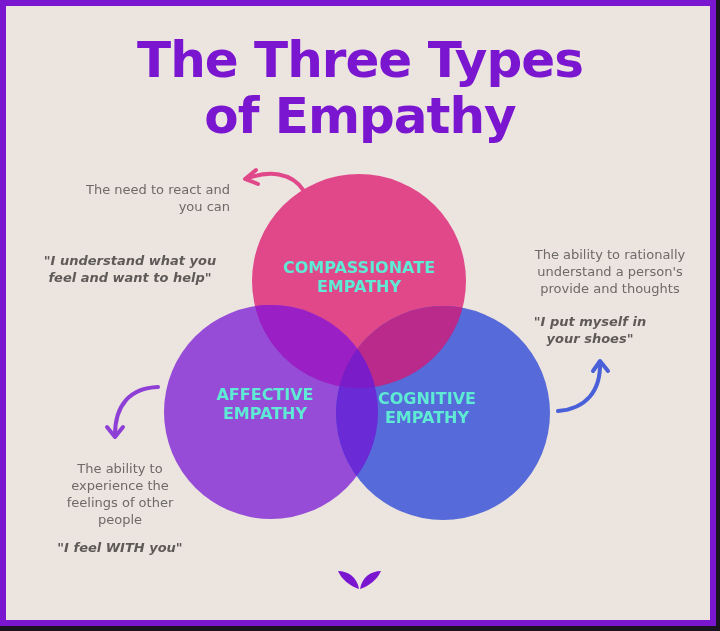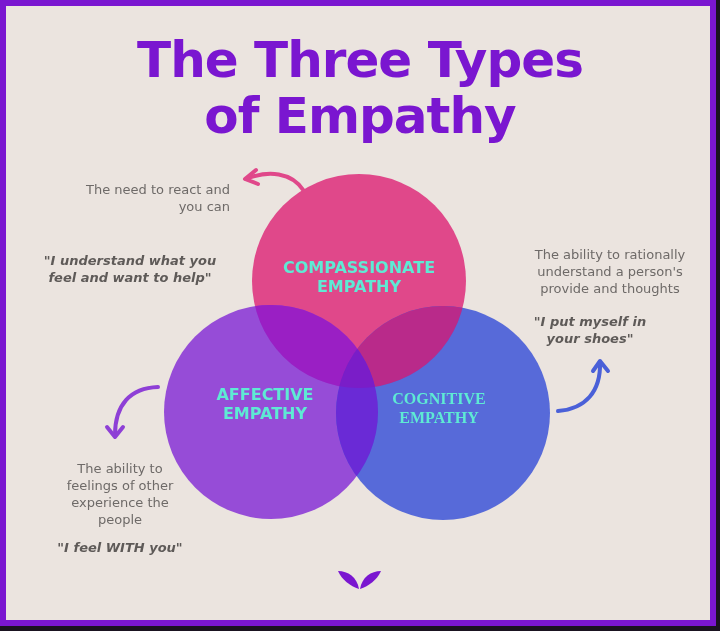--- a/index.html
+++ b/index.html
@@ -74,21 +74,21 @@
 </svg>
 
 <div class="clabel" style="left:252px; top:258px; width:214px;">
   <div>COMPASSIONATE</div>
   <div>EMPATHY</div>
 </div>
 <div class="clabel" style="left:190px; top:385px; width:150px;">
   <div>AFFECTIVE</div>
   <div>EMPATHY</div>
 </div>
-<div class="clabel" style="left:364px; top:389px; width:150px;font-family:Liberation Serif, serif;">
+<div class="clabel" style="left:352px; top:389px; width:150px;">
   <div>COGNITIVE</div>
   <div>EMPATHY</div>
 </div>
 
 <div class="desc" style="left:30px; top:181px; width:200px;text-align:right;">
   <div>The need to react and</div>
   <div>you can</div>
 </div>
 <div class="quote" style="left:30px; top:252px; width:200px;">
   <div>"I understand what you</div>
@@ -100,19 +100,19 @@
   <div>understand a person's</div>
   <div>provide and thoughts</div>
 </div>
 <div class="quote" style="left:510px; top:313px; width:160px;">
   <div>"I put myself in</div>
   <div>your shoes"</div>
 </div>
 
 <div class="desc" style="left:40px; top:460px; width:160px;">
   <div>The ability to</div>
+  <div>experience the</div>
   <div>feelings of other</div>
-  <div>experience the</div>
   <div>people</div>
 </div>
 <div class="quote" style="left:30px; top:539px; width:180px;">
   <div>"I feel WITH you"</div>
 </div>
 
 </body></html>

